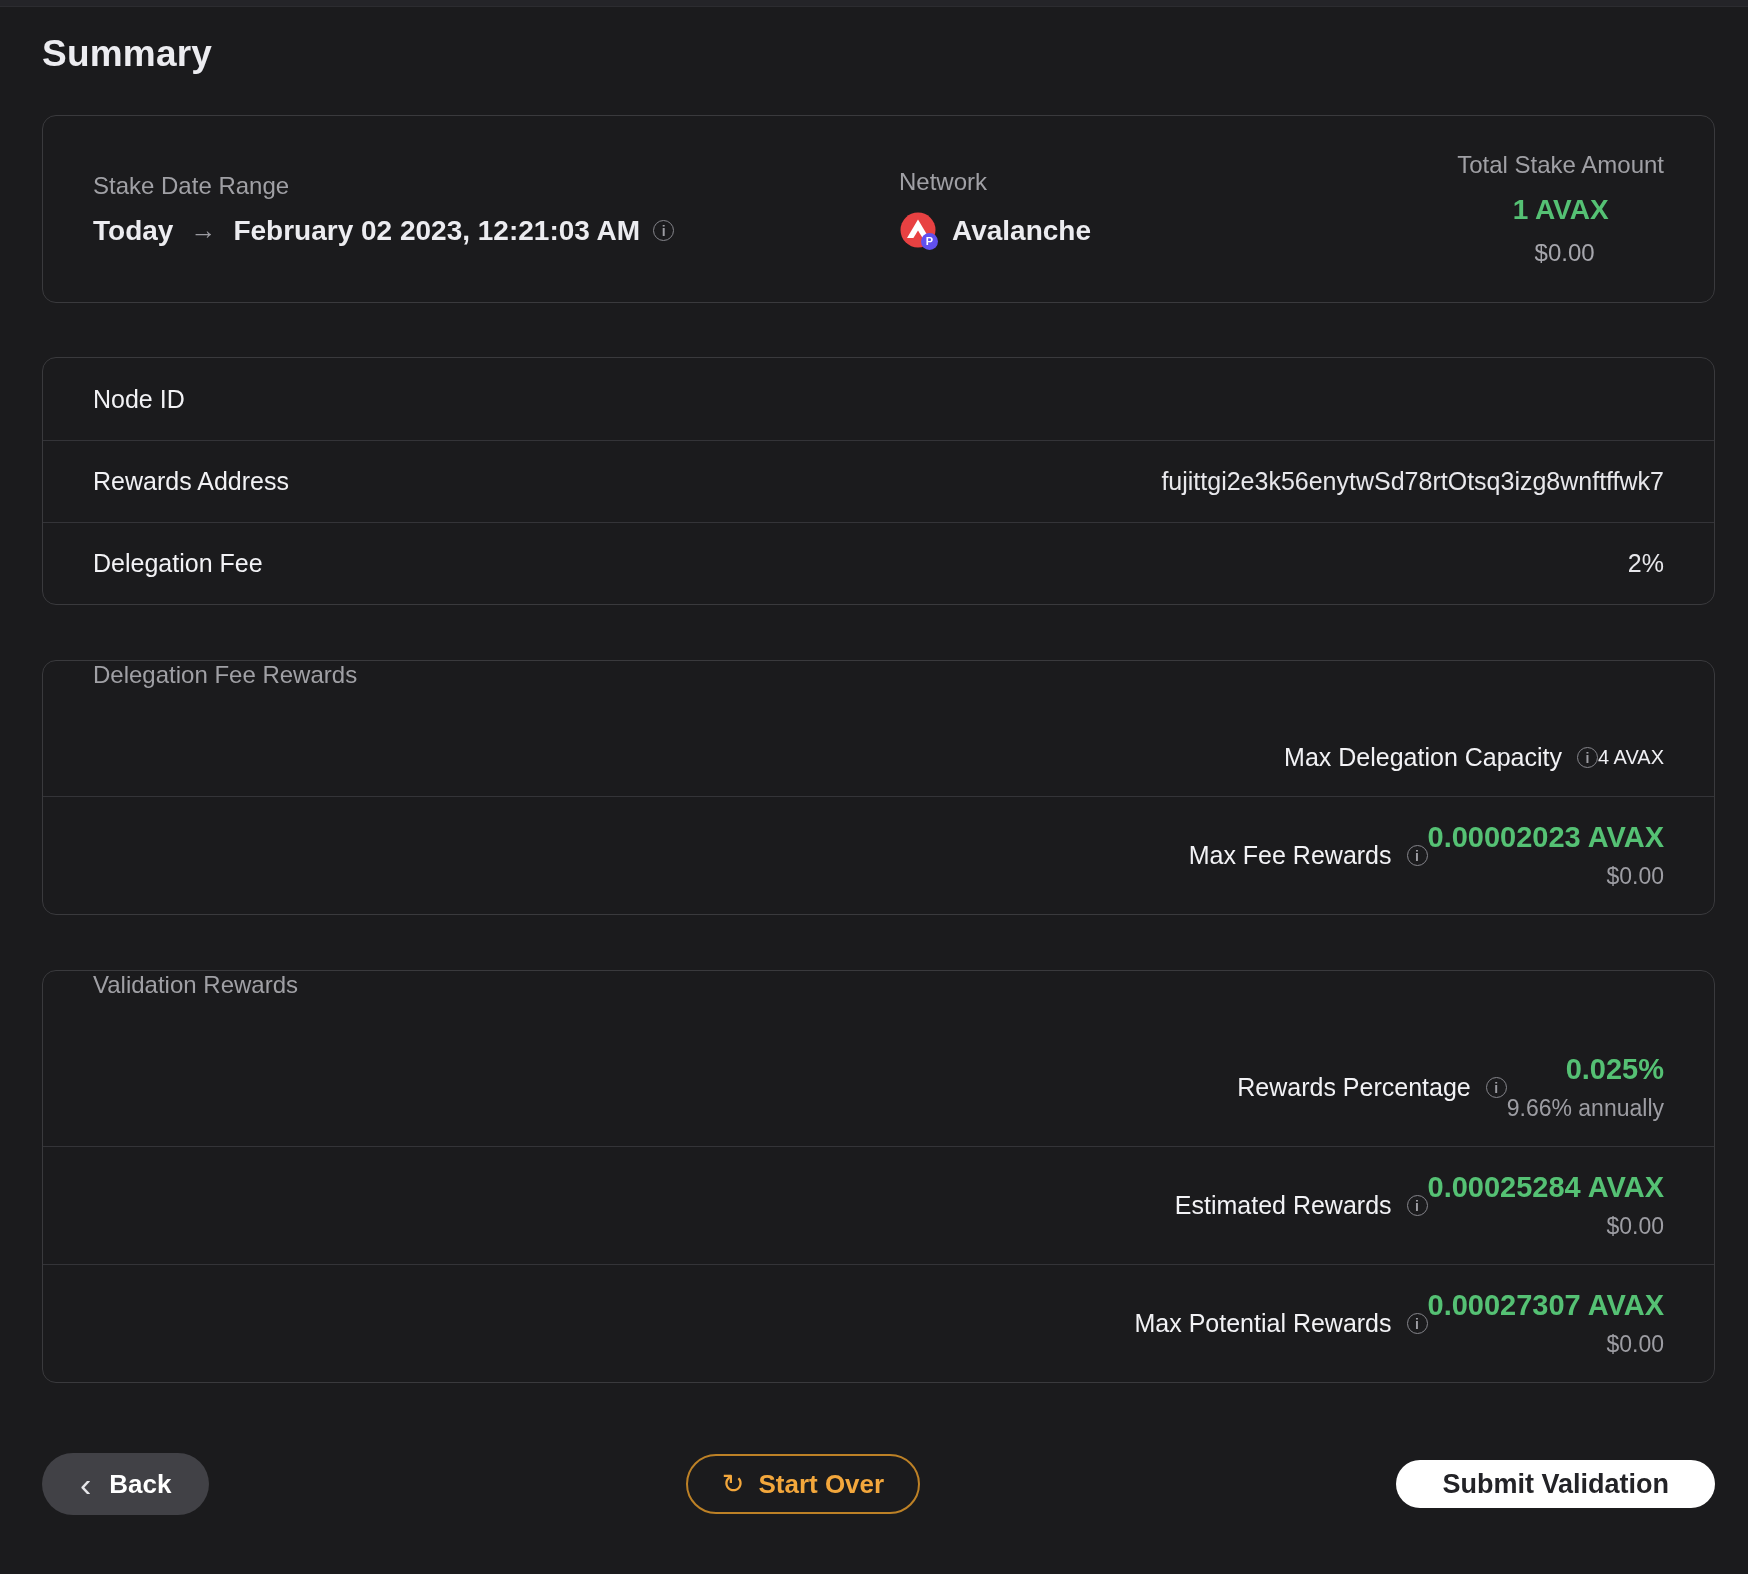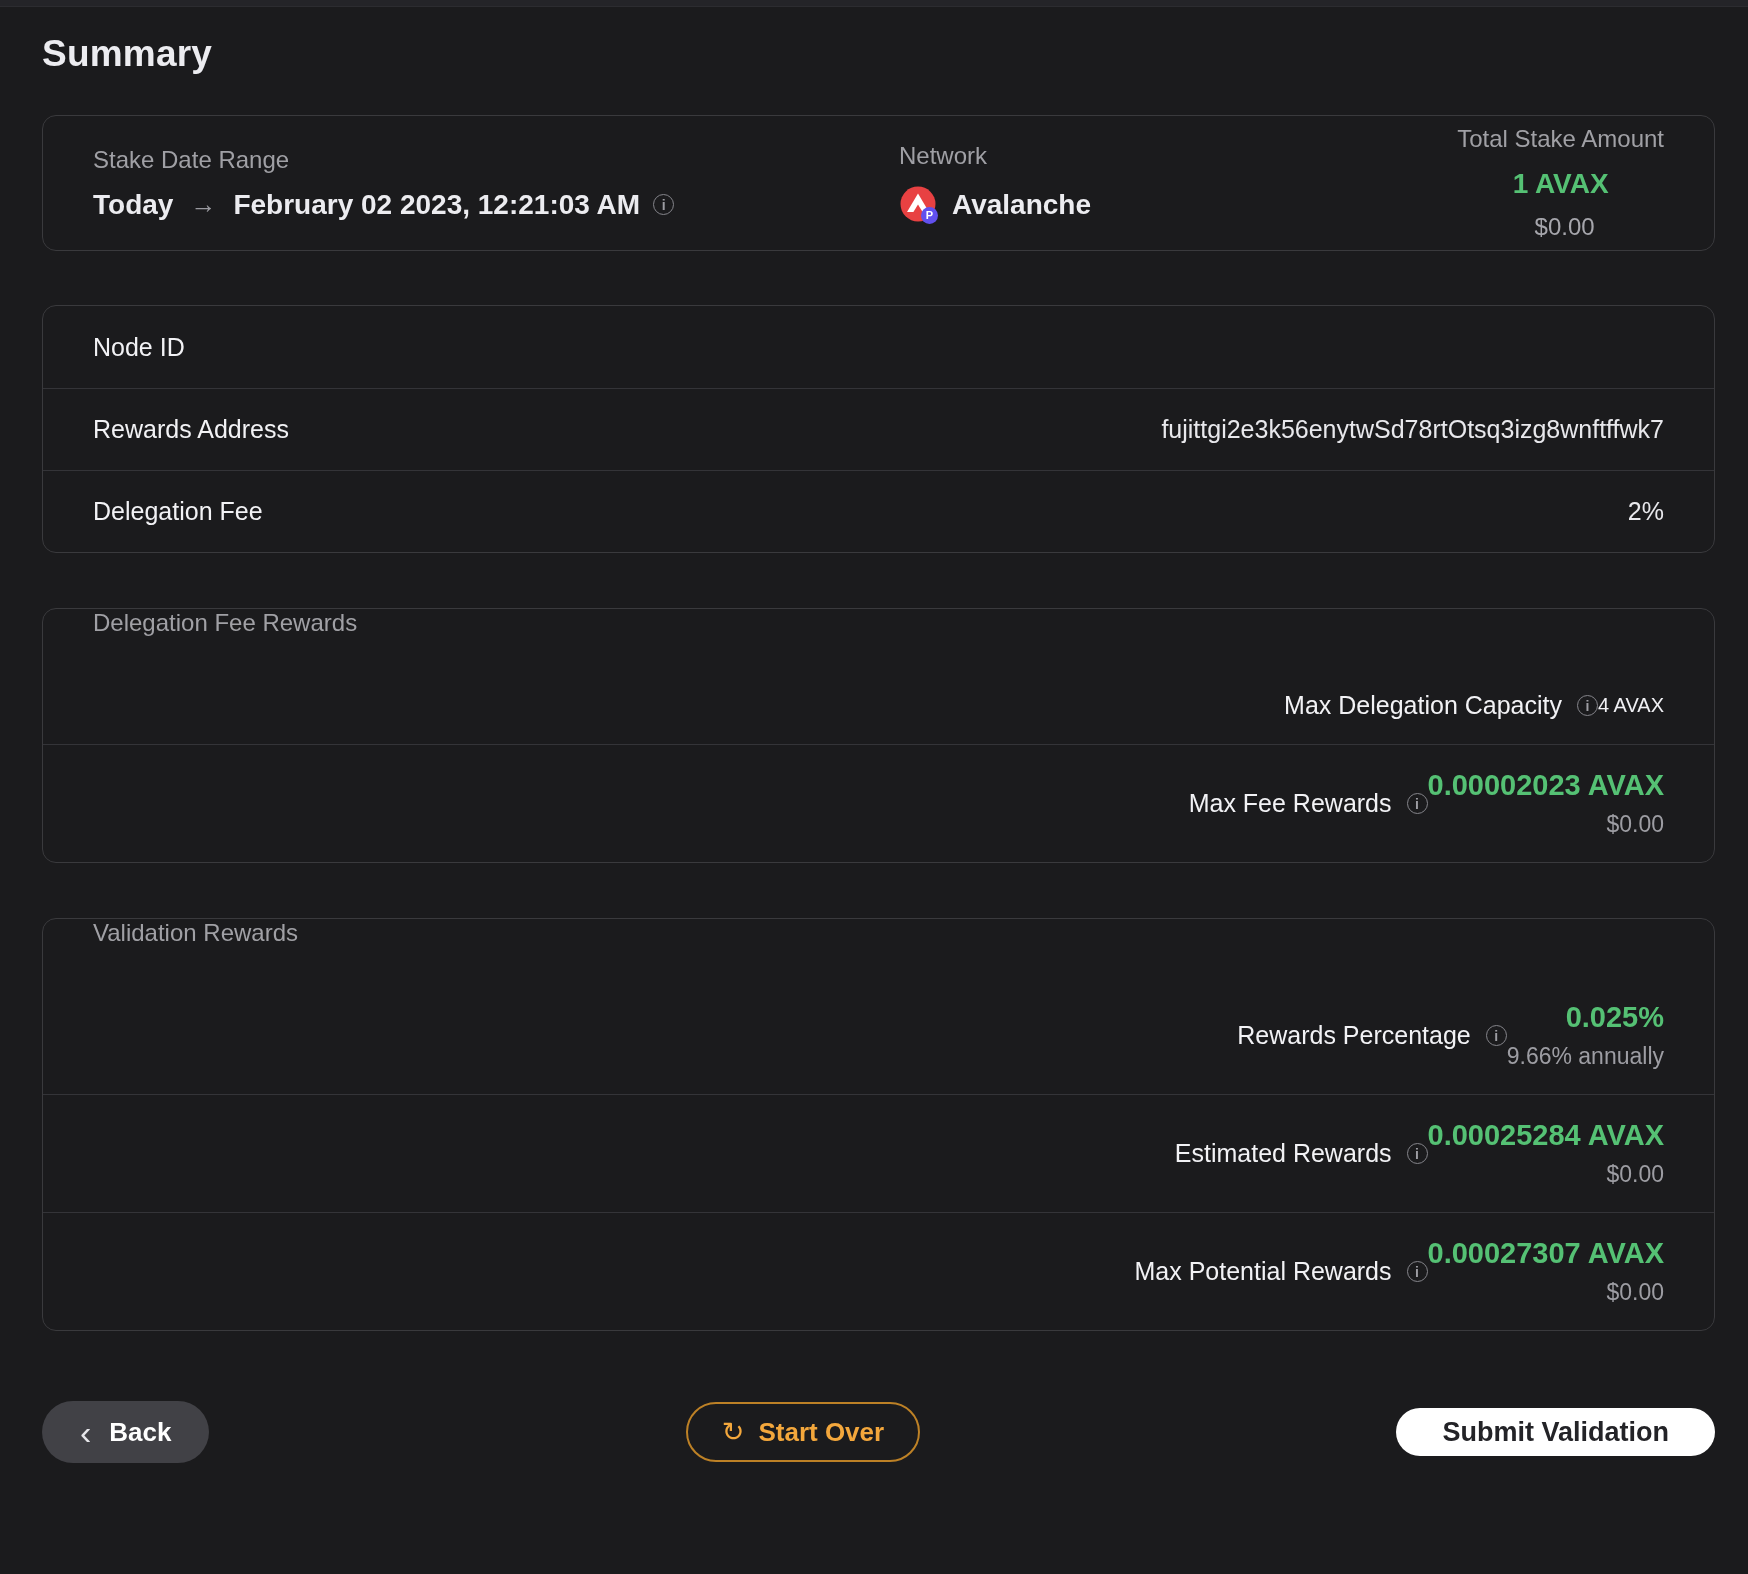--- a/index.html
+++ b/index.html
@@ -13,21 +13,21 @@
     background:var(--page-bg);color:#ececf0;
     font-family:"Liberation Sans","DejaVu Sans",sans-serif;
   }
   .top-strip{height:7px;background:#242428;border-bottom:1px solid #2c2c30;}
   .content{padding:0 33px 0 42px;}
   h1.page-title{font-size:37px;font-weight:700;margin:26px 0 0 0;letter-spacing:.2px;}
 
   .card{border:1px solid var(--card-border);border-radius:14px;background:var(--page-bg);}
 
   
-  .overview{margin-top:40px;height:136px;display:flex;align-items:center;padding:0 50px;}
+  .overview{margin-top:40px;height:188px;display:flex;align-items:center;padding:0 50px;}
   .ov-col1{flex:0 0 806px;}
   .ov-col2{flex:1;}
   .ov-col3{text-align:right;}
   .ov-label{color:var(--label-gray);font-size:24px;margin-bottom:15px;}
   .ov-value{font-size:28px;font-weight:700;display:flex;align-items:center;gap:13px;white-space:nowrap;}
   .ov-col3 .ov-value{justify-content:center;flex-direction:column;}
   .arrow{color:#9a9aa0;font-weight:400;font-size:26px;padding:0 4px;}
   .usd-inline{color:#a6a6ac;font-weight:400;font-size:24px;margin-left:8px;}
   .green{color:var(--green);}
 

